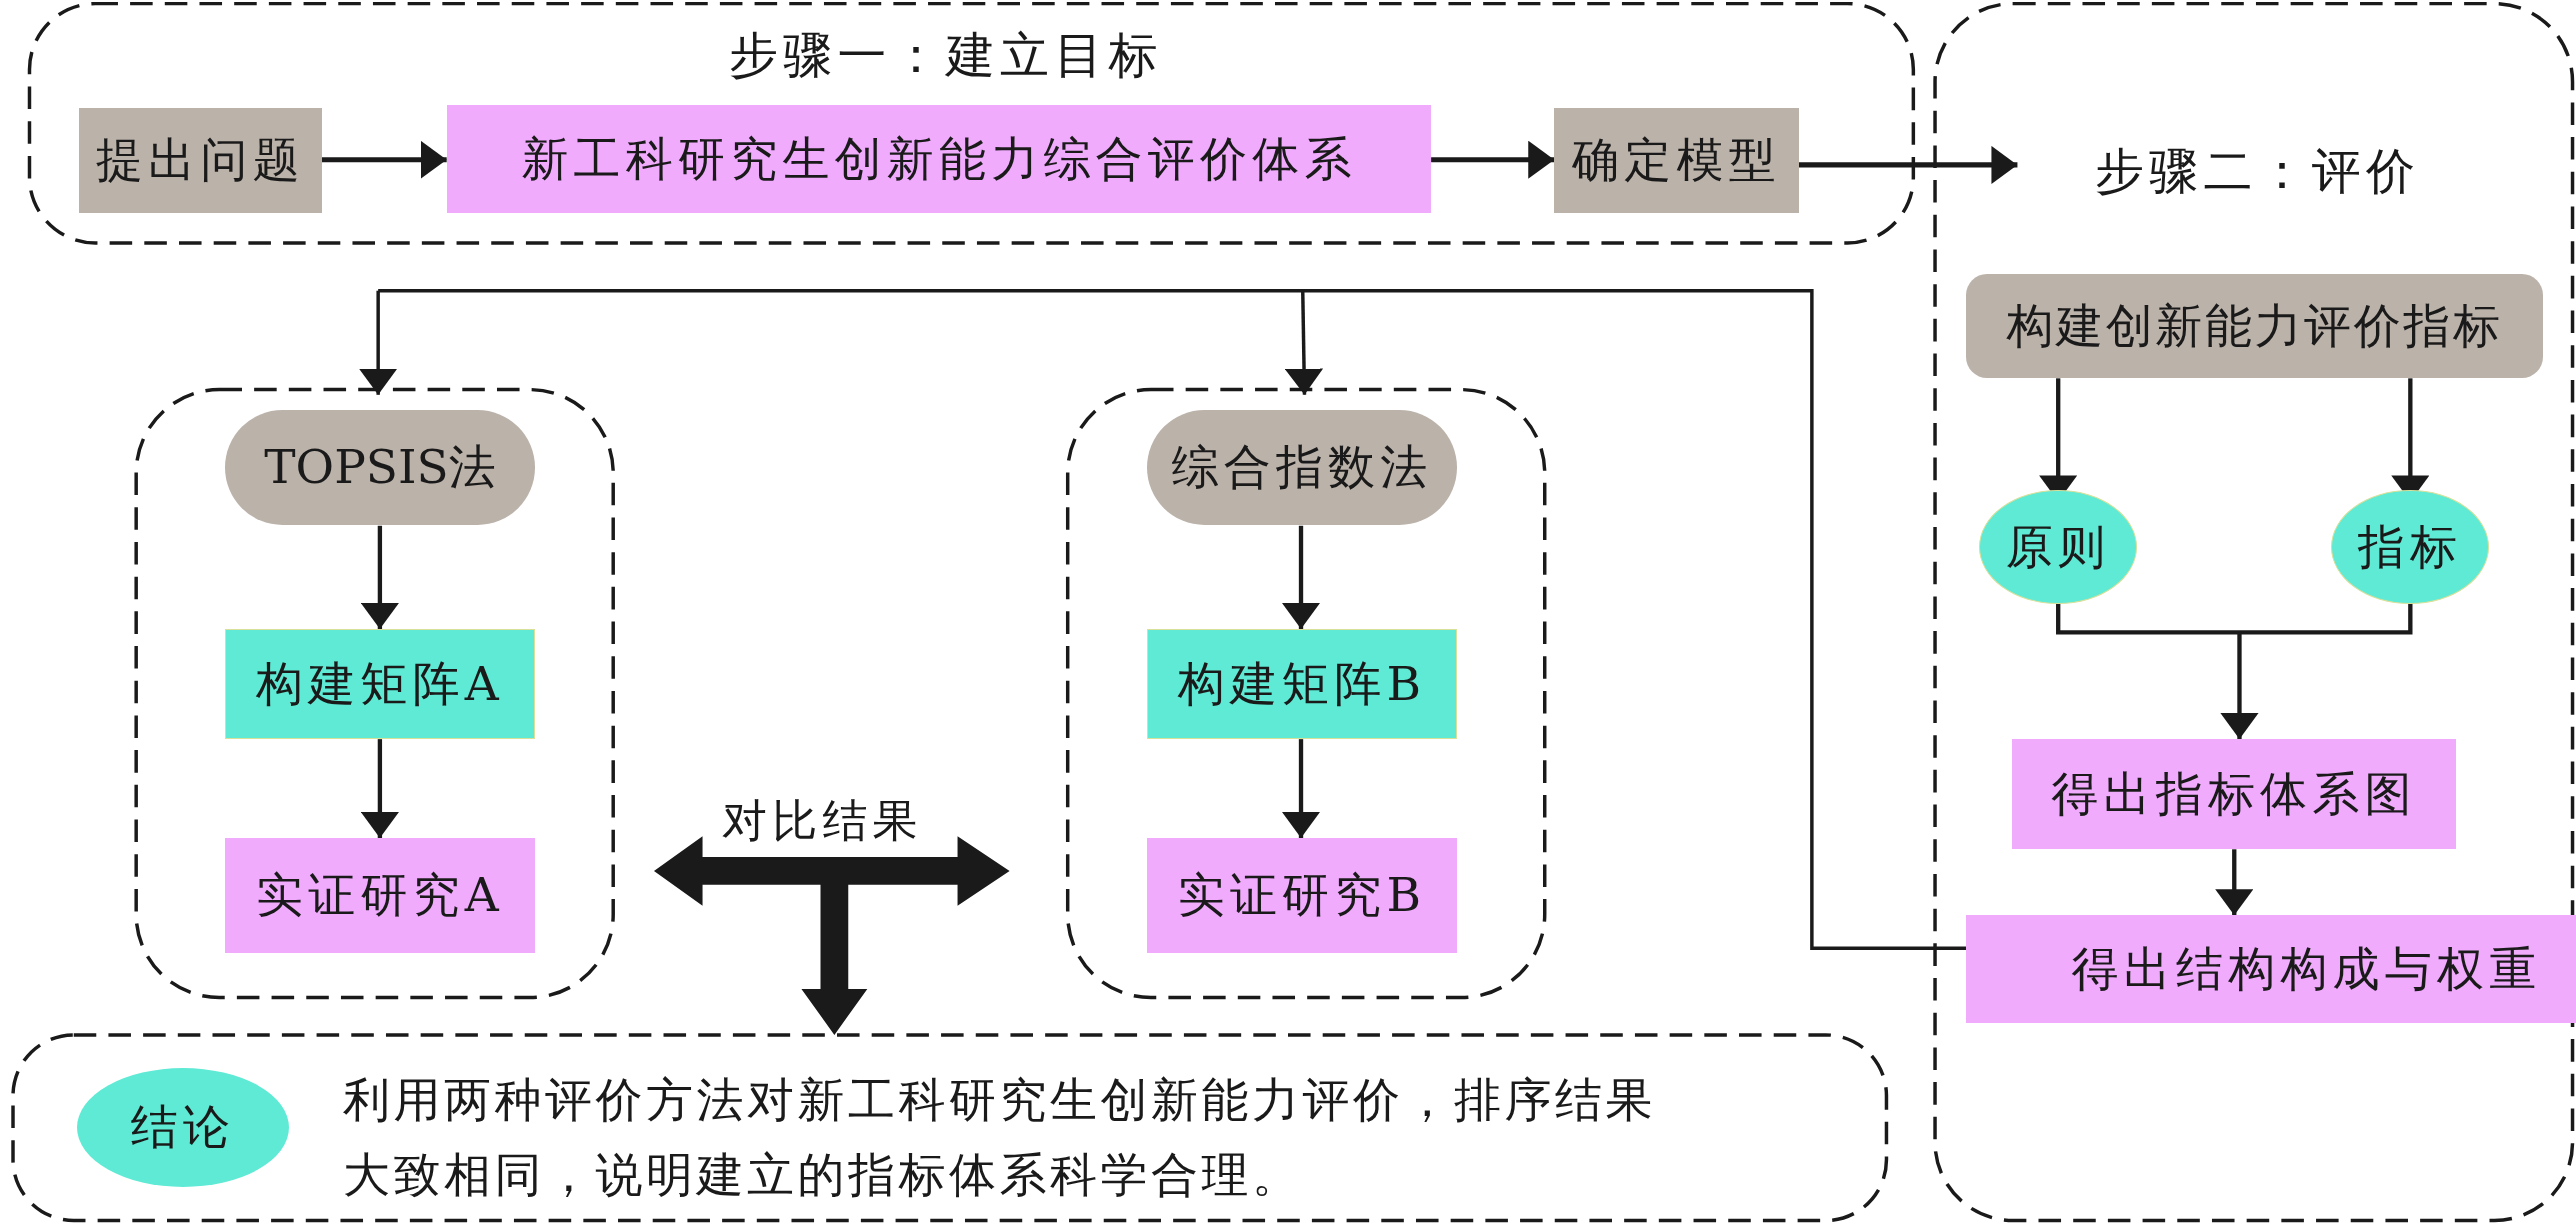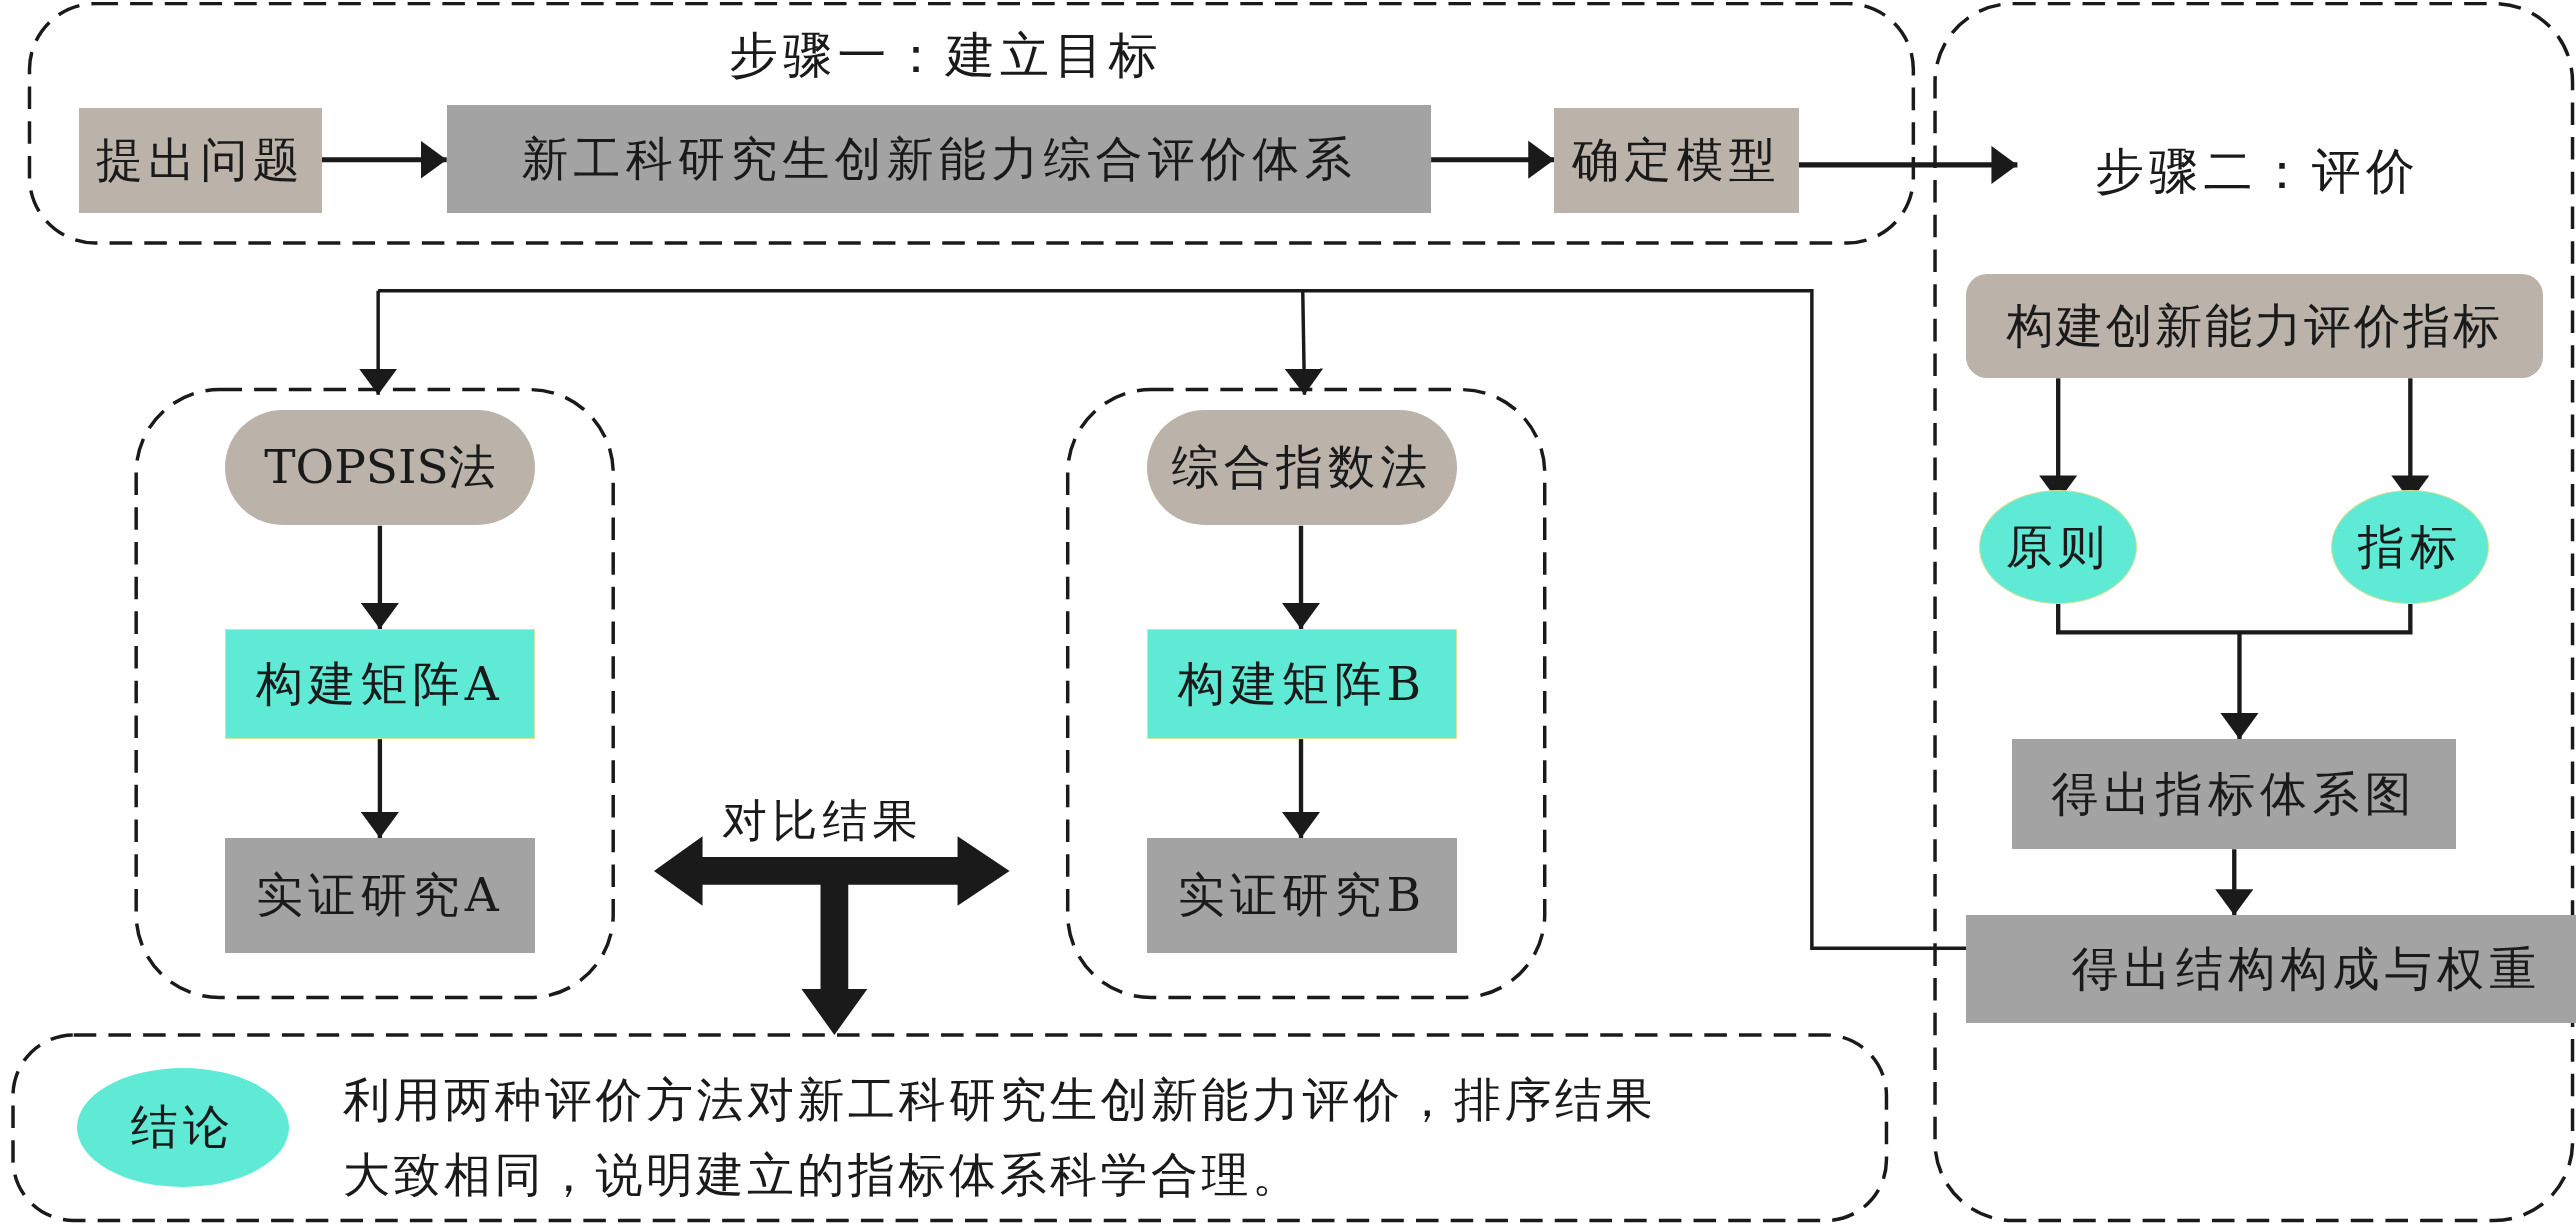--- a/index.html
+++ b/index.html
@@ -2,21 +2,21 @@
 <html style="font-size:14px"><head>
 <meta charset="utf-8">
 <style>
   html, body { margin:0; padding:0; background:#ffffff; }
   body { width:2576px; height:1225px; position:relative; overflow:hidden;
          font-family:"DejaVu Serif","Liberation Serif",serif; color:#1a1a1a; }
   svg.lines { position:absolute; left:0; top:0; width:2576px; height:1225px; }
   .box { position:absolute; display:flex; align-items:center; justify-content:center;
          font-size:47px; letter-spacing:5.2px; white-space:nowrap; box-sizing:border-box; }
   .tan { background:#bbb2aa; }
-  .blue { background:#a3a3a3; }
+  .blue { background:#f0abfc; }
   .green { background:#5eead4; border:1.7px solid #d8e09a; }
   .pill { border-radius:61px; }
   .ellipse { border-radius:50%; }
   .label { position:absolute; font-size:49px; letter-spacing:5.2px; white-space:nowrap; }
   .concl { position:absolute; font-size:47px; letter-spacing:3.5px; white-space:nowrap; line-height:75px; }
 </style>
 </head>
 <body>
 
 <svg class="lines" viewBox="0 0 2970 1412">

